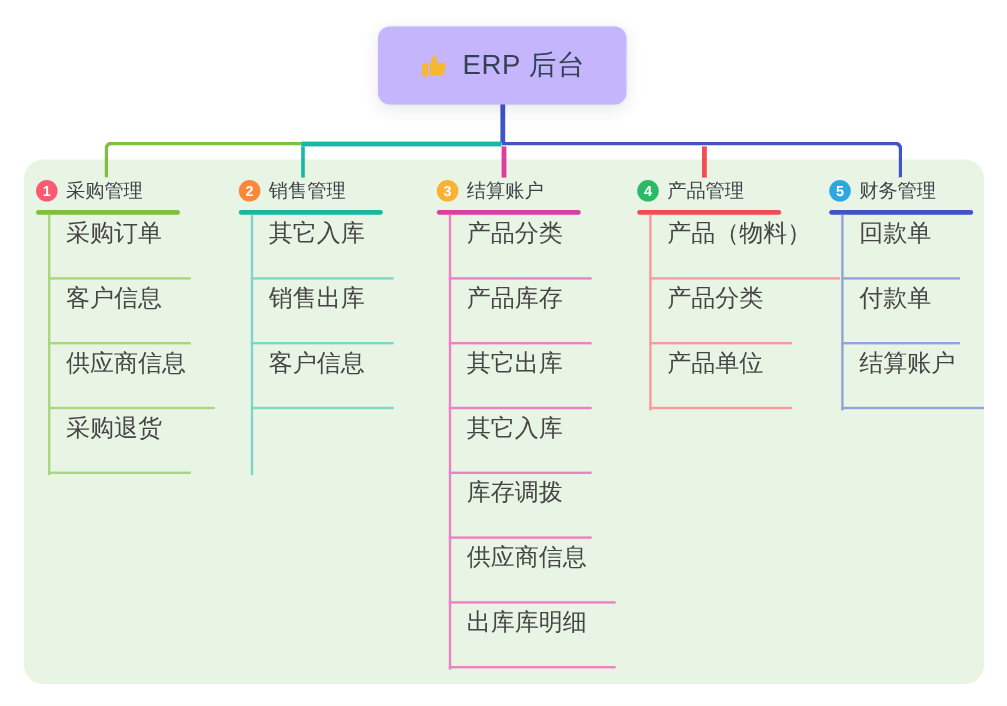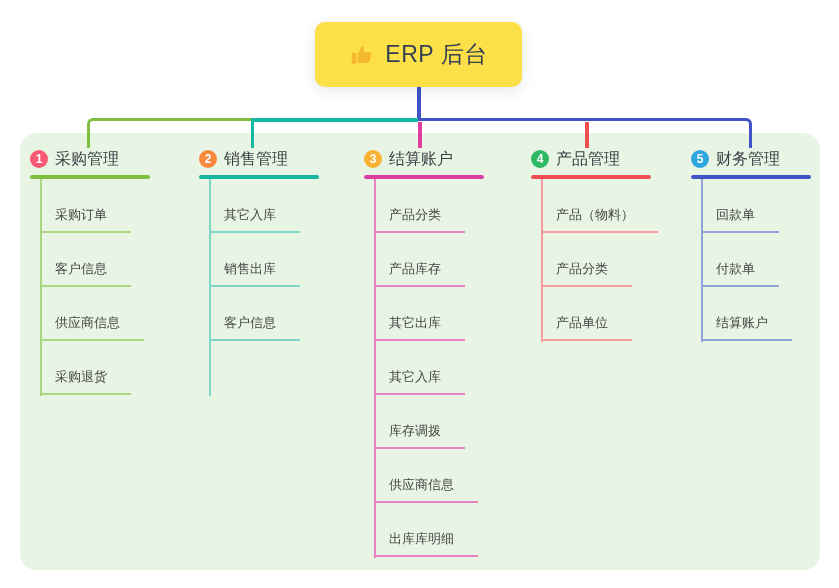--- a/index.html
+++ b/index.html
@@ -6,21 +6,21 @@
   html,body { background:#ffffff; }
   body { font-family:"Liberation Sans","DejaVu Sans",sans-serif; }
   .canvas { position:relative; width:839px; height:588px; background:#ffffff; overflow:hidden; }
 
   
   .panel { position:absolute; left:20px; top:133px; width:800px; height:437px;
            border-radius:16px; }
 
   
   .root-card { position:absolute; left:315px; top:22px; width:207px; height:65px;
-               background:#fde047; border-radius:10px;
+               background:#c4b5fd; border-radius:10px;
                box-shadow:0 4px 14px rgba(30,40,70,.10), 0 0 2px rgba(30,40,70,.06);
                display:flex; align-items:center; justify-content:center; gap:10px; }
   .root-title { font-size:23px; font-weight:500; color:#334155; letter-spacing:.5px; }
   .thumb { display:inline-flex; }
 
   
   .root-vline  { position:absolute; left:417px; top:86px;  width:3.5px; height:32.5px; }
   .corner-left { position:absolute; left:87px;  top:118px; width:164px; height:30px;
                  border-style:solid; border-width:3.5px 0 0 3.5px; border-top-left-radius:6px;
                  background:transparent; }
@@ -36,23 +36,23 @@
   
   .branch { position:absolute; top:148px; width:120px; }
   .branch-header { display:flex; align-items:center; gap:7px; height:22px; cursor:default; }
   .num { flex:0 0 18px; width:18px; height:18px; border-radius:50%; color:#ffffff;
          font-size:12px; font-weight:700; line-height:18px; text-align:center; }
   .btitle { font-size:16px; font-weight:500; color:#3b3f46; white-space:nowrap; }
   .branch-rule { height:3.5px; margin-top:5px; border-radius:2px; }
   .branch-body { position:relative; }
   .vline { position:absolute; left:10px; top:0; width:2px; background:var(--sub); }
   .item { margin-left:10px; height:54px; display:flex; align-items:flex-end;
-          padding:0 24px 7px 15px; width:max-content;
+          padding:0 24px 23px 15px; width:max-content;
           border-bottom:2px solid var(--sub);
-          font-size:13px; color:#454545; white-space:nowrap; }
+          font-size:20px; color:#454545; white-space:nowrap; }
 </style>
 </head>
 <body>
 
 <div class="canvas">
 
   <div class="panel" style="background: rgb(233, 245, 228);"></div>
 
   <div class="root-vline" style="background: rgb(65, 83, 198);"></div>
   <div class="corner-left" style="border-color: rgb(127, 191, 64);"></div>

